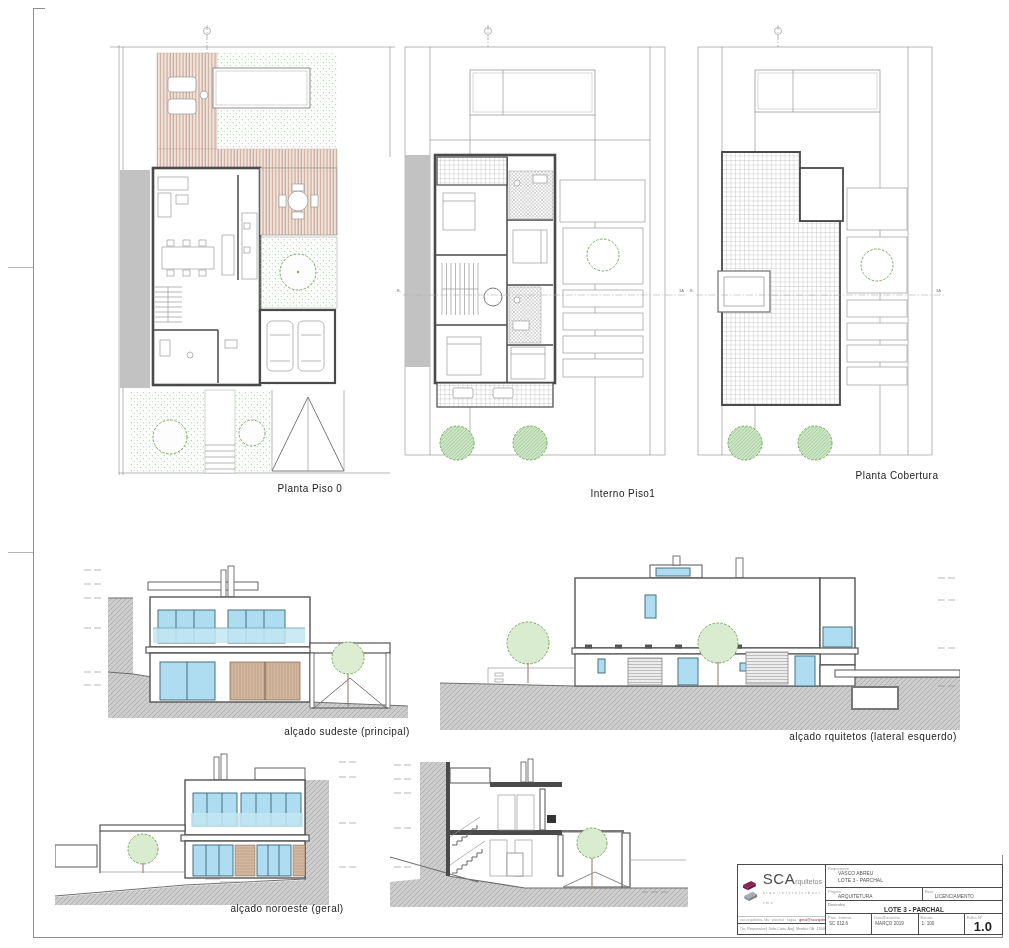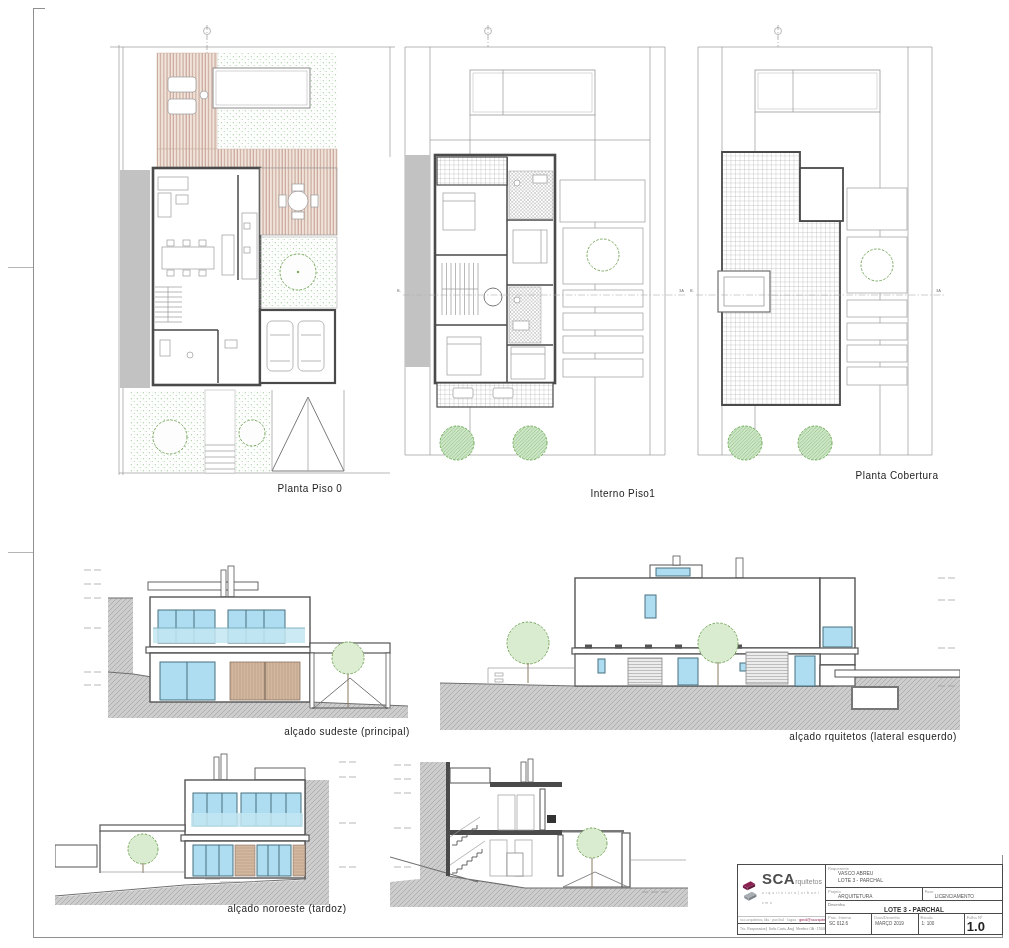--- a/index.html
+++ b/index.html
@@ -18,42 +18,42 @@
   svg .mull{stroke:#48717f;stroke-width:1;fill:none}
   svg .bld{stroke:#555;fill:#fff}
   svg .gline{stroke:#6f6f6f;stroke-width:1.1;fill:none}
   svg text.tiny{font:4px "Liberation Sans",sans-serif;fill:#777}
   
   .tblock{position:absolute;left:737px;top:864px;width:266px;height:71px;
           border:1px solid #4a4a4a;display:flex;background:#fff;box-sizing:border-box}
   .tb-logo{width:88px;border-right:1px solid #4a4a4a;display:flex;flex-direction:column;box-sizing:border-box}
   .tb-logo-main{flex:1;display:flex;align-items:center;padding:2px 3px;gap:3px}
   .sca-name{line-height:10px}
-  .sca-acronym{font-size:15px;font-weight:bold;color:#4d4d4d;letter-spacing:.5px}
+  .sca-acronym{font-size:15px;font-weight:normal;color:#4d4d4d;letter-spacing:.5px}
   .sca-rest{font-size:7px;color:#8a8a8a}
   .sca-tag{font-size:3.2px;color:#9a9a9a;letter-spacing:.5px;display:block;margin-top:1px}
   .tb-contact{border-top:1px solid #c4c4c4;font-size:3.6px;color:#999;padding:1px 2px;white-space:nowrap;overflow:hidden}
   .tb-contact .hl{color:#8c2150}
   .tb-resp{border-top:1px solid #4a4a4a;display:flex;font-size:3.3px;color:#888;height:10px;align-items:center}
   .tb-resp span{padding:0 2px;white-space:nowrap;overflow:hidden}
   .tb-resp span+span{border-left:1px solid #d0d0d0}
   .tb-fields{flex:1;display:flex;flex-direction:column;box-sizing:border-box}
   .tb-lab{font-size:4px;color:#999;position:absolute;top:1px;left:2px}
   .tb-row1{height:26px;border-bottom:1px solid #4a4a4a;position:relative;padding:5px 4px 0 12px;box-sizing:border-box}
   .tb-row1 .v1,.tb-row1 .v2{font-size:5px;color:#555;line-height:7px}
   .tb-row2{height:14px;border-bottom:1px solid #4a4a4a;display:flex}
   .tb-cell{position:relative;padding:6px 2px 0 12px;box-sizing:border-box;font-size:4.8px;color:#555}
   .tb-cell.c-a{flex:1.25;border-right:1px solid #4a4a4a}
   .tb-cell.c-b{flex:1}
   .tb-row3{height:14px;border-bottom:1px solid #4a4a4a;position:relative;text-align:center;
            font-size:6.5px;font-weight:bold;color:#333;padding-top:5px;box-sizing:border-box}
   .tb-row4{flex:1;display:flex}
   .tb-c4{position:relative;border-right:1px solid #4a4a4a;flex:1;padding:7px 2px 0 3px;
          font-size:4.6px;color:#555;box-sizing:border-box}
-  .tb-folha{position:relative;flex:.8;text-align:left;padding:1px 3px 0 2px;box-sizing:border-box}
+  .tb-folha{position:relative;flex:.8;text-align:center;padding:1px 3px 0 2px;box-sizing:border-box}
   .folha-num{font-size:13px;font-weight:bold;color:#222;line-height:15px;margin-top:4px}
 </style>
 </head>
 <body>
 
 <div class="sheet">
 
   <svg width="0" height="0" style="position:absolute">
     <defs>
       <pattern id="stip" width="6" height="6" patternUnits="userSpaceOnUse">
@@ -446,21 +446,21 @@
       <line x1="45" y1="86" x2="45" y2="128" stroke="#555" stroke-width="1.2"></line>
       <circle cx="88" cy="104" r="15" fill="#d9ecd0" stroke="#79a85e" stroke-dasharray="2.5,1.5"></circle>
       <line x1="88" y1="118" x2="88" y2="128" stroke="#8a7a60"></line>
       <line class="thin" x1="45" y1="127" x2="130" y2="127"></line>
       <rect x="0" y="100" width="42" height="22" class="bld" stroke-width="1"></rect>
     </g>
     <g class="thin">
       <path d="M284,17H291 M294,17H301 M284,32H291 M294,32H301 M284,78H291 M294,78H301 M284,122H291 M294,122H301"></path>
     </g>
   </svg>
-  <div class="cap" style="left:287px;top:903px">alçado noroeste (tardoz)</div>
+  <div class="cap" style="left:287px;top:903px">alçado noroeste (geral)</div>
 
   <svg class="abs" style="left:390px;top:745px" width="300" height="165" viewBox="0 0 300 165">
     <g class="thin">
       <path d="M4,20H11 M14,20H21 M4,34H11 M14,34H21 M4,48H11 M14,48H21 M4,83H11 M14,83H21 M4,122H11 M14,122H21 M4,138H11 M14,138H21"></path>
     </g>
     <g>
       <rect x="30" y="17" width="28" height="143" fill="url(#gh)"></rect>
       <polygon points="0,137 58,131 135,143 298,143 298,162 0,162" fill="url(#gh)"></polygon>
       <path class="gline" d="M0,112 L88,137 M58,131 L135,143 H298"></path>
     </g>

